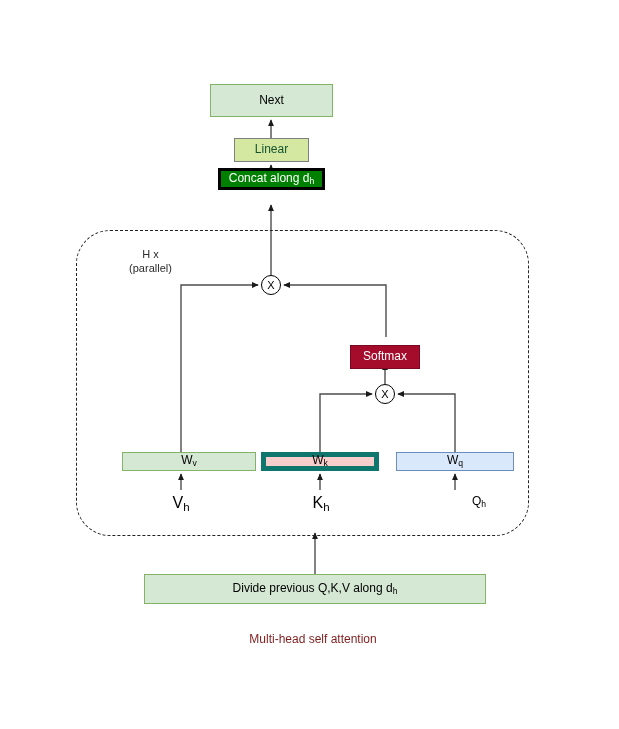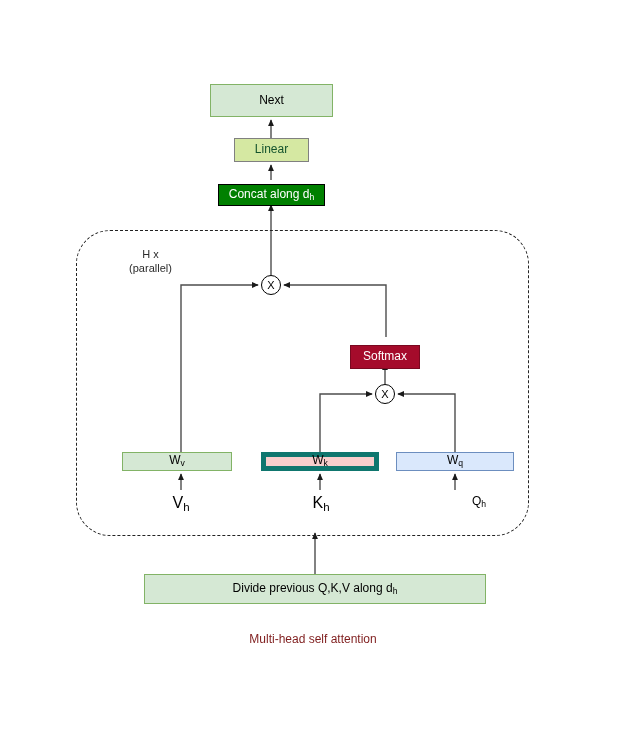--- a/index.html
+++ b/index.html
@@ -39,34 +39,34 @@
     border: 1px solid #82b366;
     color: #000;
   }
   #box-linear {
     left: 234px; top: 138px; width: 75px; height: 24px;
     background: #d5e8a2;
     border: 1px solid #808080;
     color: #14532d;
   }
   #box-concat {
-    left: 218px; top: 184px; width: 107px; height: 22px;
+    left: 218px; top: 168px; width: 107px; height: 22px;
     background: #008000;
-    border: 1px solid #000000;
+    border: 3px solid #000000;
     color: #ffffff;
   }
   #box-softmax {
     left: 350px; top: 337px; width: 70px; height: 24px;
     background: #a50b2b;
     border: 1px solid #7a0820;
     color: #ffffff;
     margin-top: 8px;
   }
   #box-wv {
-    left: 122px; top: 452px; width: 110px; height: 19px;
+    left: 122px; top: 452px; width: 134px; height: 19px;
     background: #d5e8d4;
     border: 1px solid #82b366;
   }
   #box-wk {
     left: 261px; top: 452px; width: 118px; height: 19px;
     background: #f8cecc;
     border: 5px solid #0f766e;
   }
   #box-wq {
     left: 396px; top: 452px; width: 118px; height: 19px;

